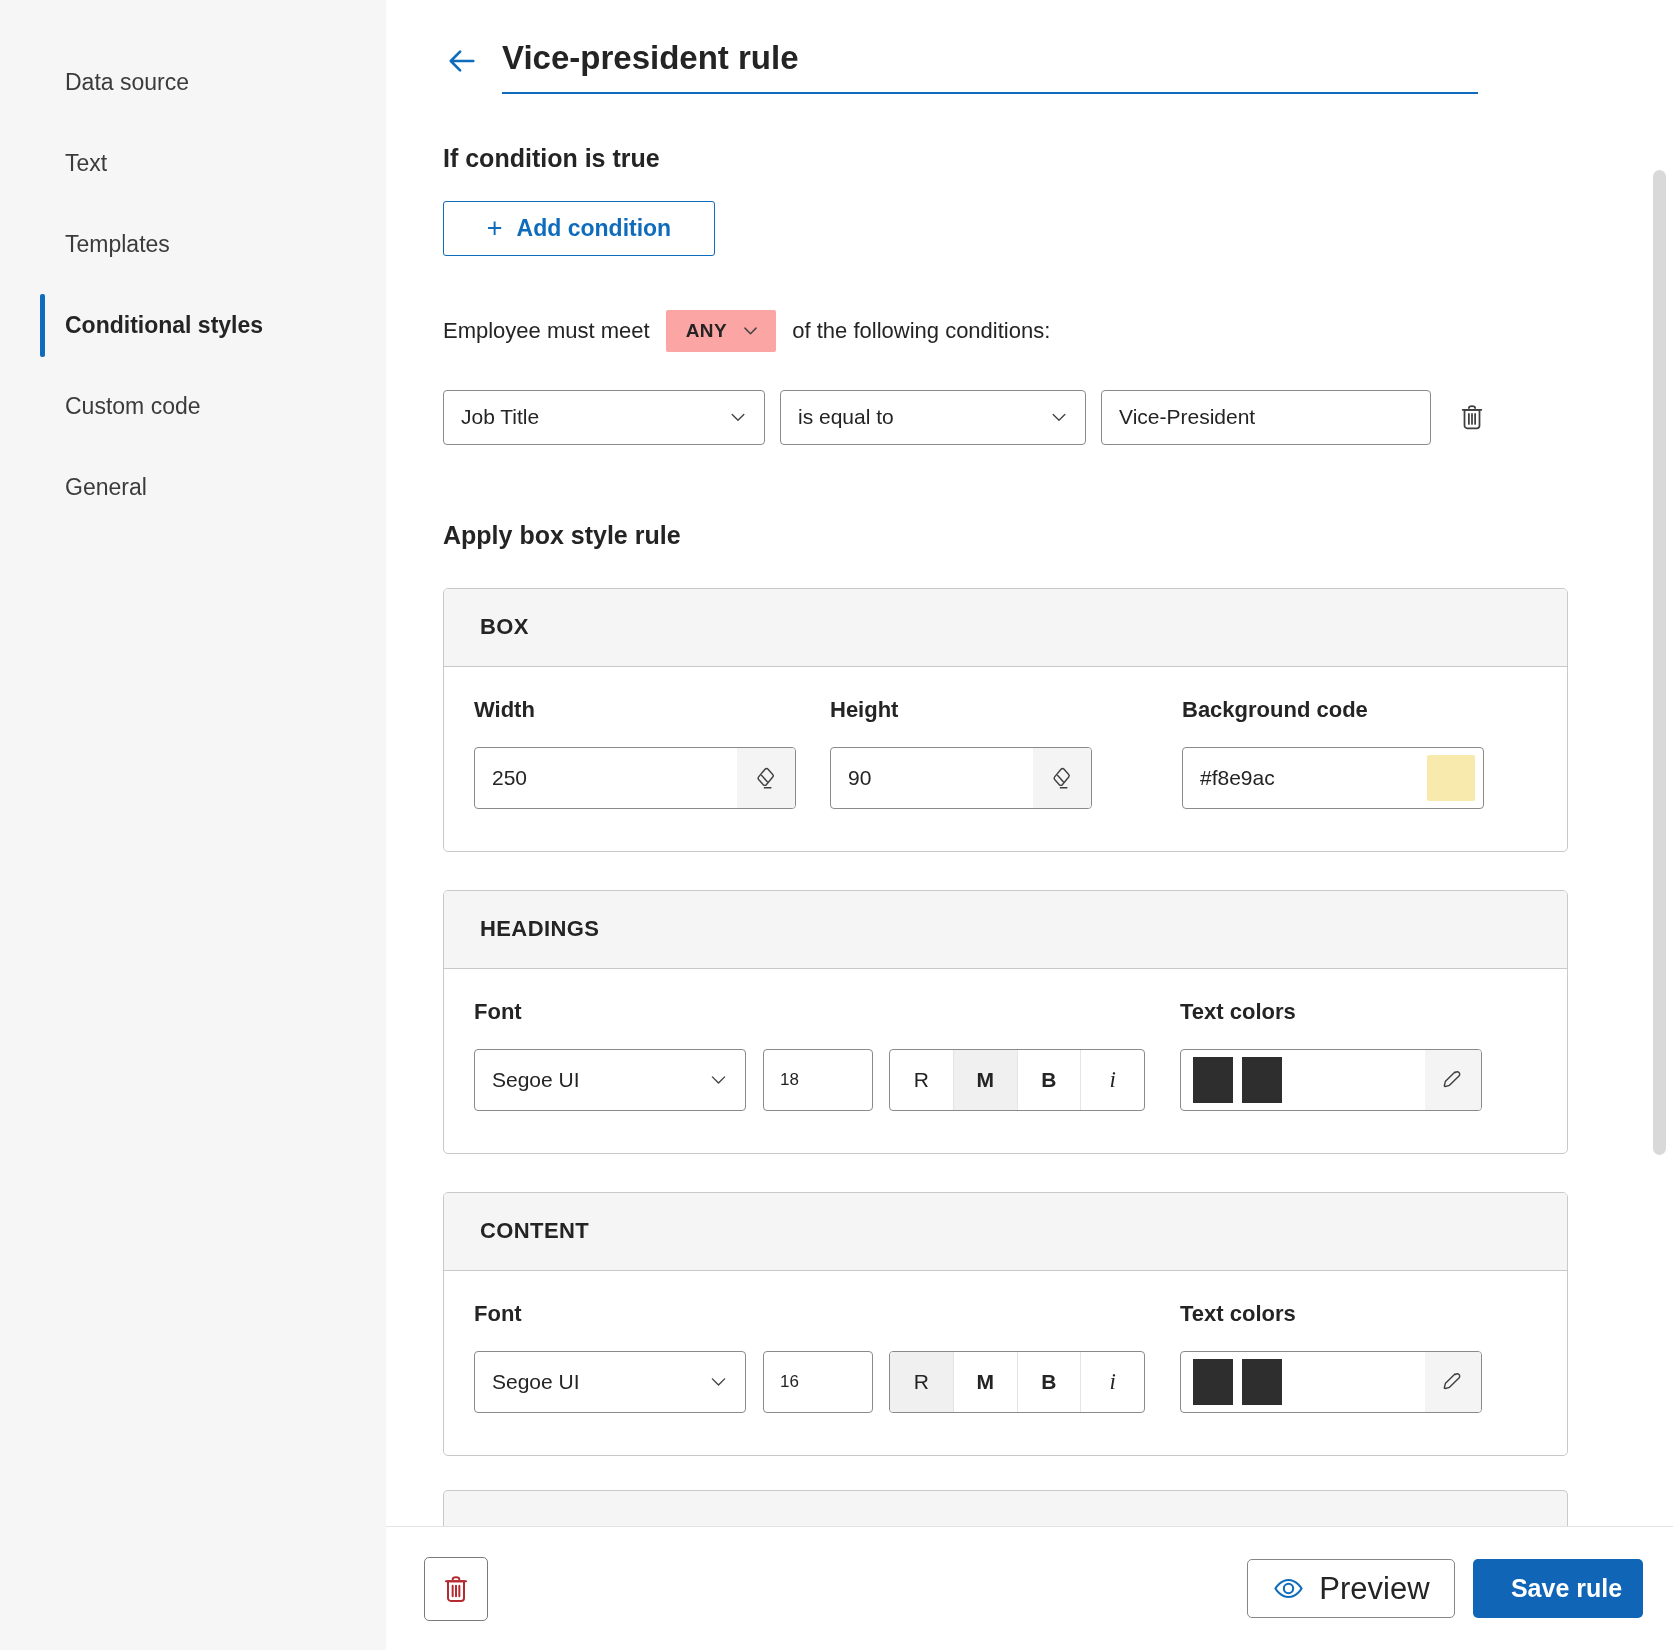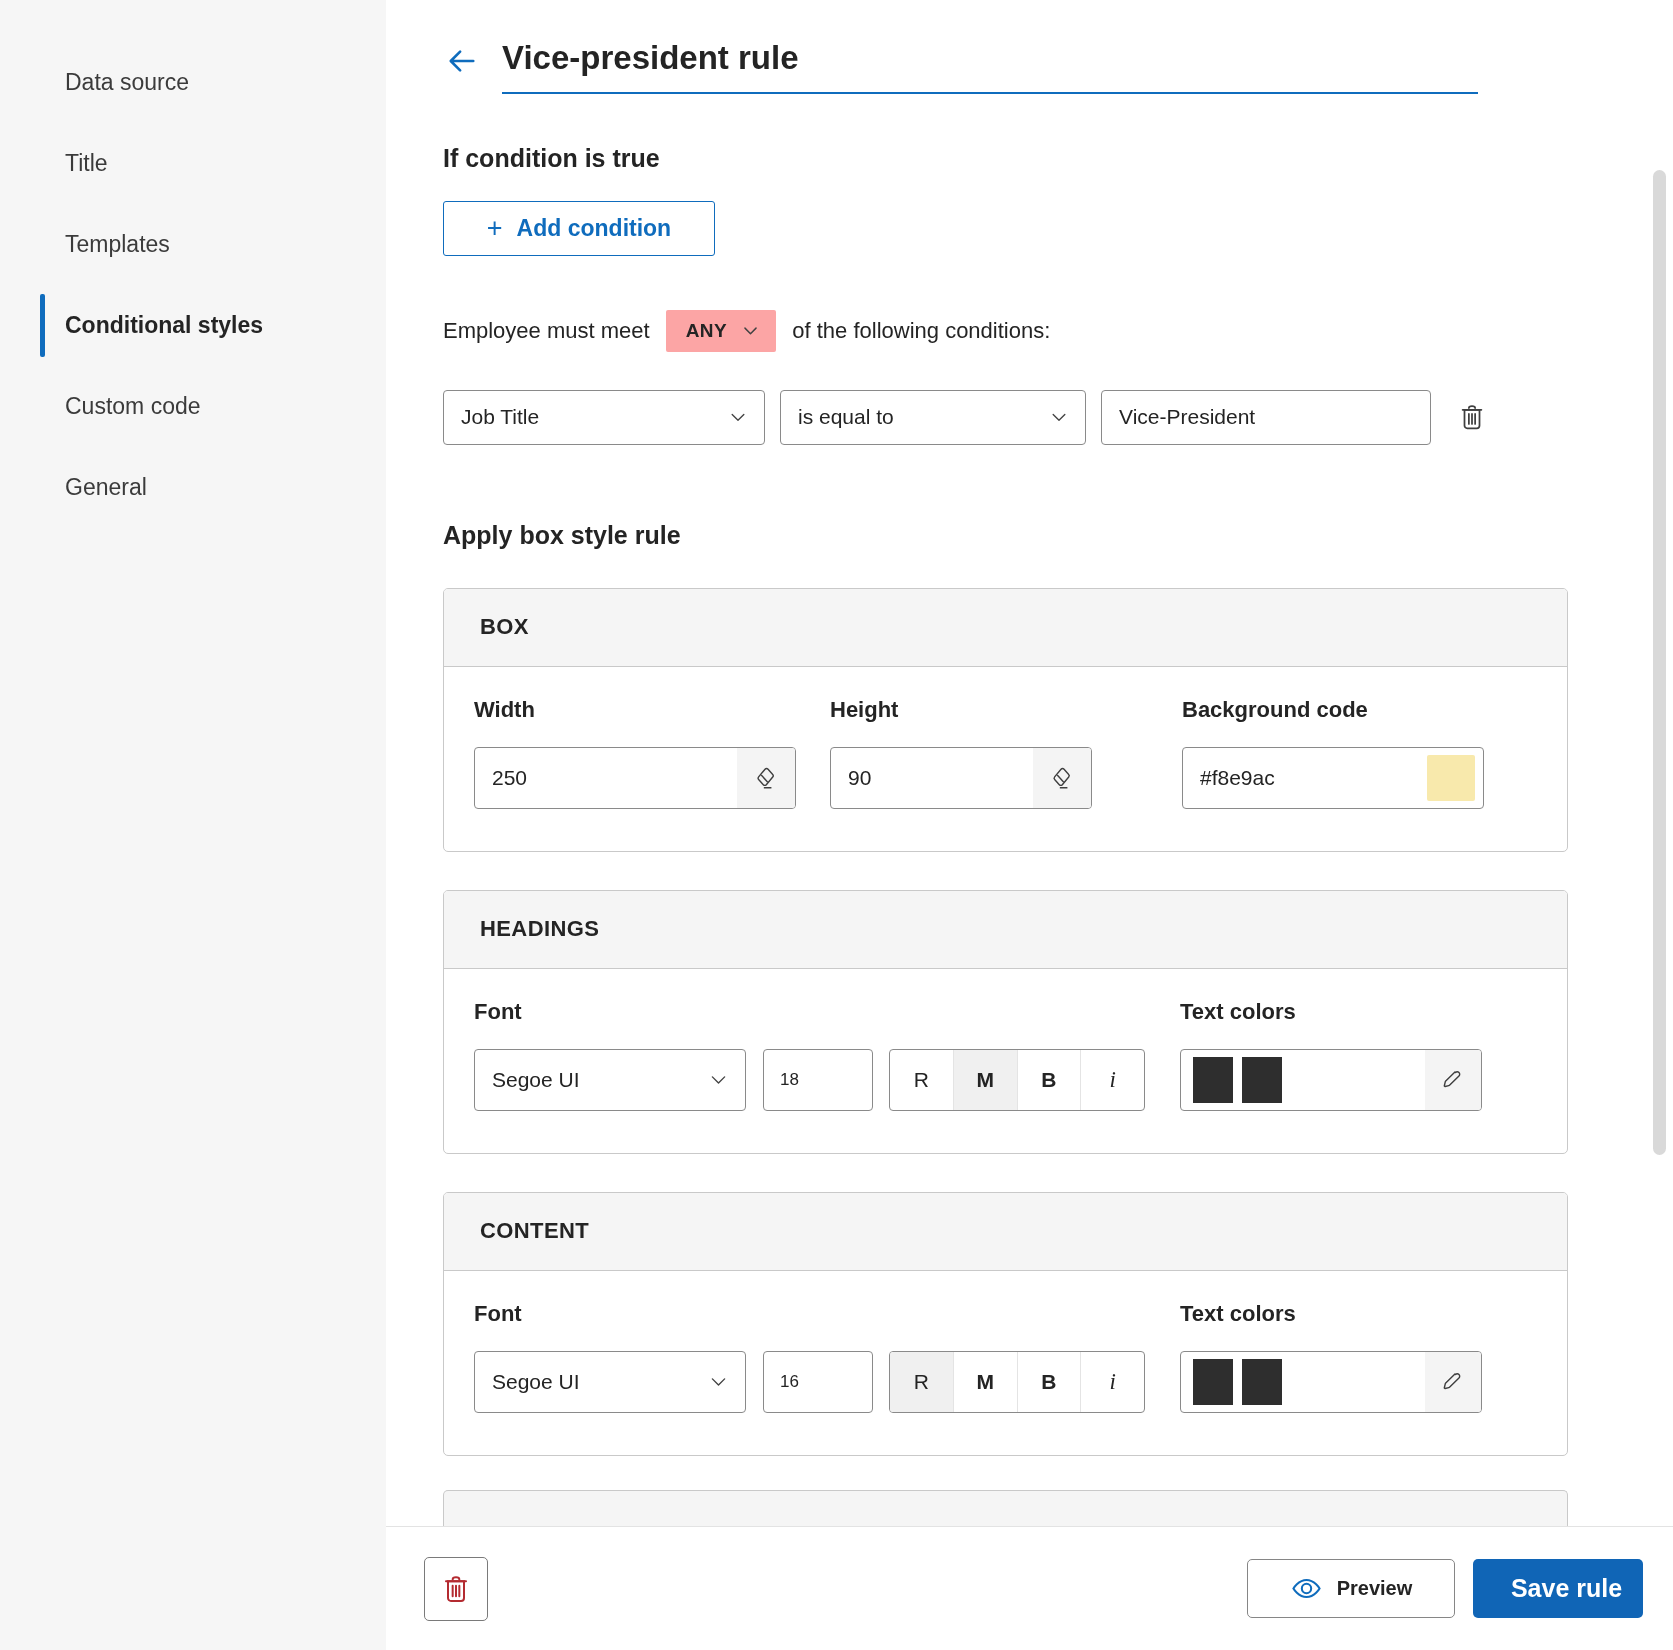--- a/index.html
+++ b/index.html
@@ -80,40 +80,40 @@
 
   .partial-card { margin-top:34px; width:1125px; height:70px; background:#f5f5f5; border:1px solid #c9c9c9; border-bottom:none; border-radius:5px 5px 0 0; }
 
   
   .footer { position:absolute; left:386px; right:0; bottom:0; height:124px; background:#fff; border-top:1px solid #e3e3e3;
             display:flex; align-items:center; }
   .del-btn { margin-left:38px; width:64px; height:64px; background:#fff; border:1px solid #7a7a7a; border-radius:5px;
              display:flex; align-items:center; justify-content:center; cursor:pointer; }
   .footer-right { margin-left:auto; margin-right:30px; display:flex; align-items:center; gap:18px; }
   .preview-btn { display:flex; align-items:center; justify-content:center; gap:14px; width:208px; height:59px; background:#fff;
-                 border:1px solid #868686; border-radius:5px; font-size:20px; font-weight:700; color:#242424; cursor:pointer;
+                 border:1px solid #868686; border-radius:5px; font-size:31px; font-weight:400; color:#242424; cursor:pointer;
                  font-family:"Liberation Sans",sans-serif; }
   .save-btn { width:170px; height:59px; background:#1065b6; color:#fff; border:none; border-radius:5px; font-size:25px; font-weight:600; cursor:pointer;
               font-family:"Liberation Sans",sans-serif;padding-left:17px; }
 
   .scroll-thumb { position:absolute; right:7px; top:170px; width:13px; height:985px; background:#d9d9d9; border-radius:7px; cursor:pointer; }
 
   svg { display:block; }
 </style>
 </head>
 <body>
 
 <div class="page">
 
   <nav class="sidebar">
     <div class="side-item">
         <span>Data source</span>
       </div>
     <div class="side-item">
-        <span>Title</span>
+        <span>Text</span>
       </div>
     <div class="side-item">
         <span>Templates</span>
       </div>
     <div class="side-item selected">
         <span>Conditional styles</span>
       </div>
     <div class="side-item">
         <span>Custom code</span>
       </div>

